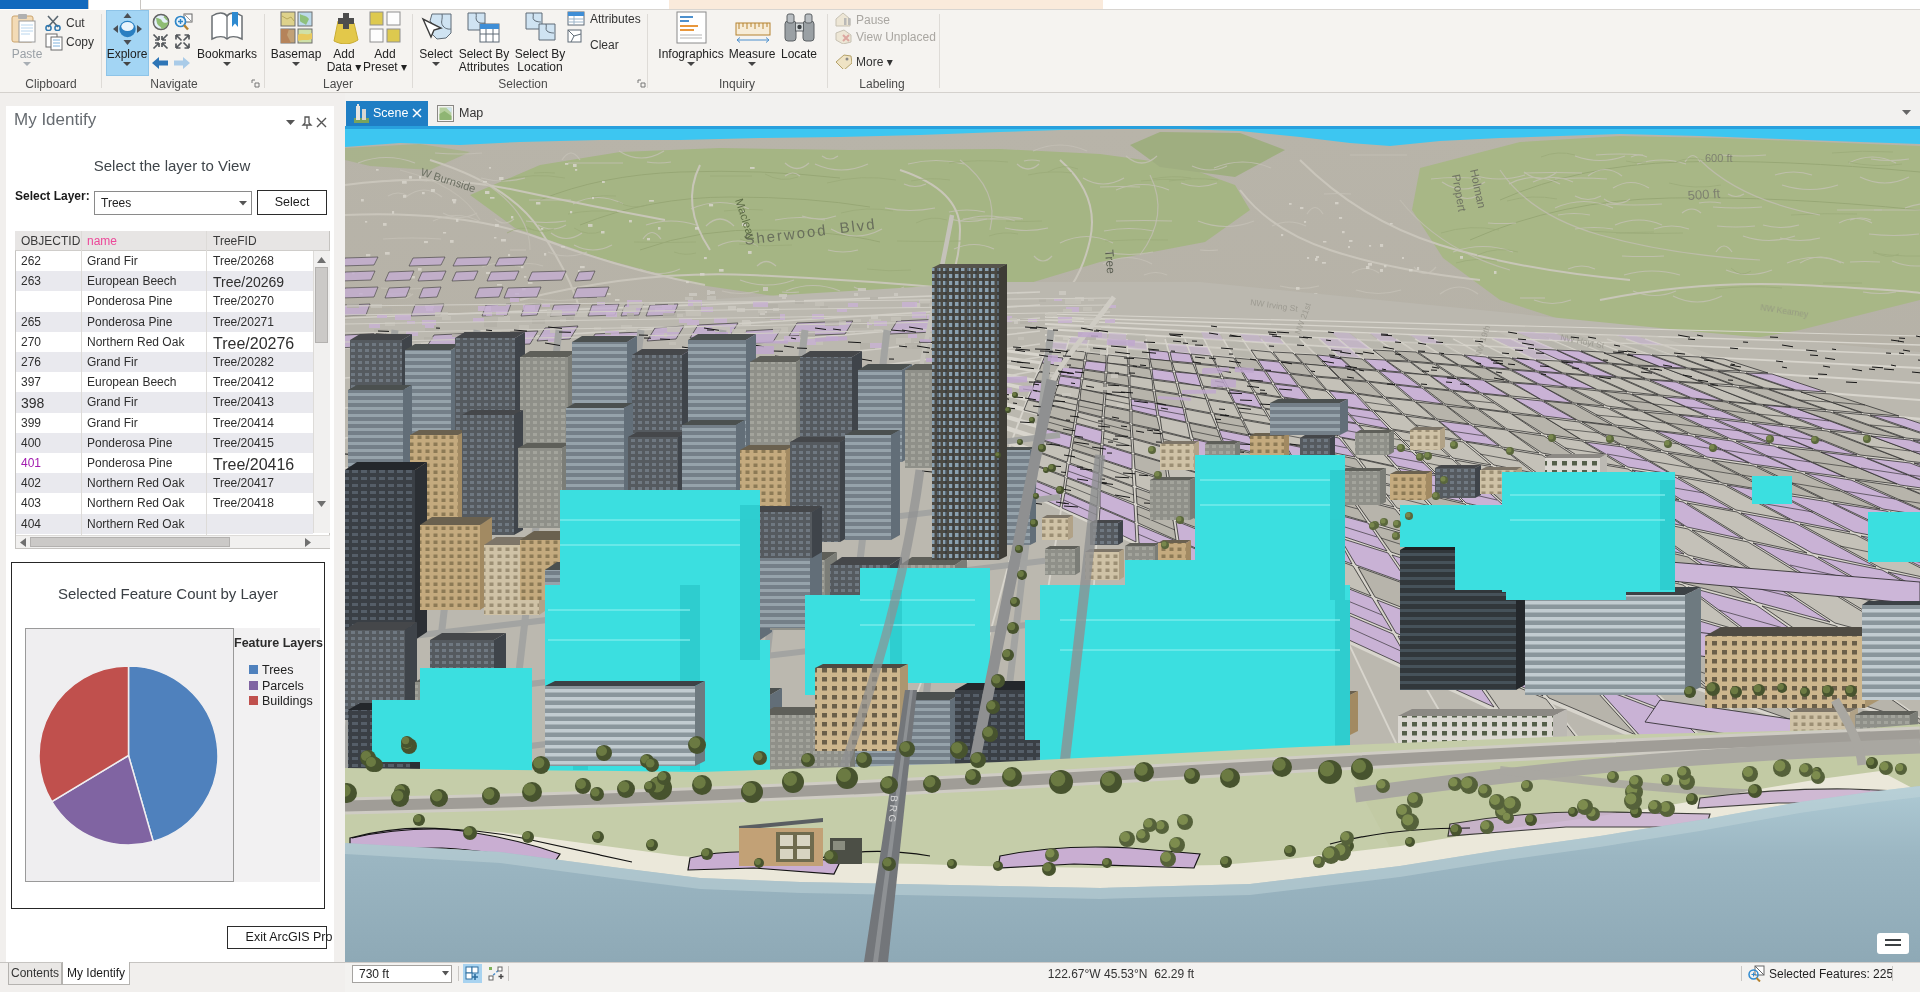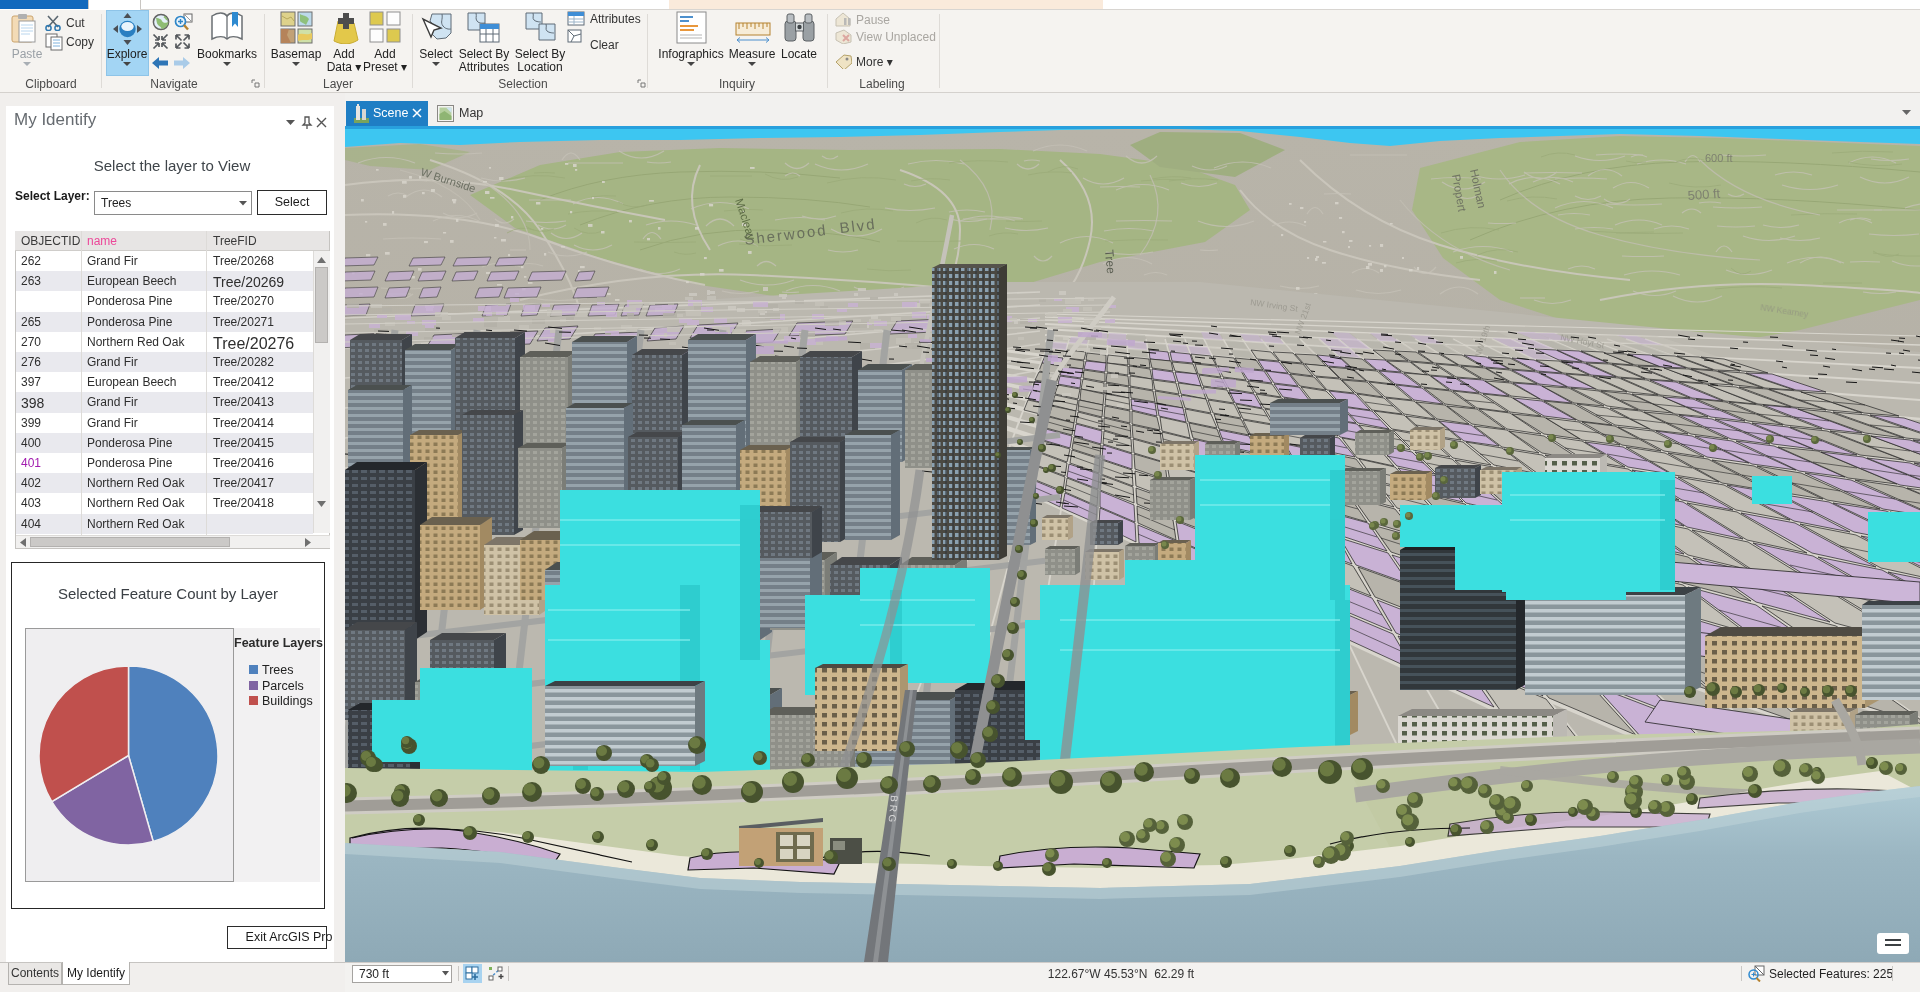--- a/index.html
+++ b/index.html
@@ -301,21 +301,21 @@
 <div class="a" style="left:21px;top:415.6px;font-size:12px;color:#2e2e2e;">399</div>
 <div class="a" style="left:87px;top:415.6px;font-size:12px;color:#2e2e2e;">Grand Fir</div>
 <div class="a" style="left:213px;top:415.6px;font-size:12px;color:#2e2e2e;">Tree/20414</div>
 <div class="a" style="left:16px;top:432.8px;width:297px;height:20.2px;background:#e9e9ee;"></div>
 <div class="a" style="left:21px;top:435.8px;font-size:12px;color:#2e2e2e;">400</div>
 <div class="a" style="left:87px;top:435.8px;font-size:12px;color:#2e2e2e;">Ponderosa Pine</div>
 <div class="a" style="left:213px;top:435.8px;font-size:12px;color:#2e2e2e;">Tree/20415</div>
 <div class="a" style="left:16px;top:453.0px;width:297px;height:20.2px;background:#ffffff;"></div>
 <div class="a" style="left:21px;top:456.0px;font-size:12px;color:#a21caf;">401</div>
 <div class="a" style="left:87px;top:456.0px;font-size:12px;color:#2e2e2e;">Ponderosa Pine</div>
-<div class="a" style="left:213px;top:456.0px;font-size:12px;color:#2e2e2e;">Tree/20416</div>
+<div class="a" style="left:213px;top:456.0px;font-size:16px;color:#2e2e2e;">Tree/20416</div>
 <div class="a" style="left:16px;top:473.2px;width:297px;height:20.2px;background:#e9e9ee;"></div>
 <div class="a" style="left:21px;top:476.2px;font-size:12px;color:#2e2e2e;">402</div>
 <div class="a" style="left:87px;top:476.2px;font-size:12px;color:#2e2e2e;">Northern Red Oak</div>
 <div class="a" style="left:213px;top:476.2px;font-size:12px;color:#2e2e2e;">Tree/20417</div>
 <div class="a" style="left:16px;top:493.4px;width:297px;height:20.2px;background:#ffffff;"></div>
 <div class="a" style="left:21px;top:496.4px;font-size:12px;color:#2e2e2e;">403</div>
 <div class="a" style="left:87px;top:496.4px;font-size:12px;color:#2e2e2e;">Northern Red Oak</div>
 <div class="a" style="left:213px;top:496.4px;font-size:12px;color:#2e2e2e;">Tree/20418</div>
 <div class="a" style="left:16px;top:513.6px;width:297px;height:20.2px;background:#e9e9ee;"></div>
 <div class="a" style="left:21px;top:516.6px;font-size:12px;color:#2e2e2e;">404</div>

